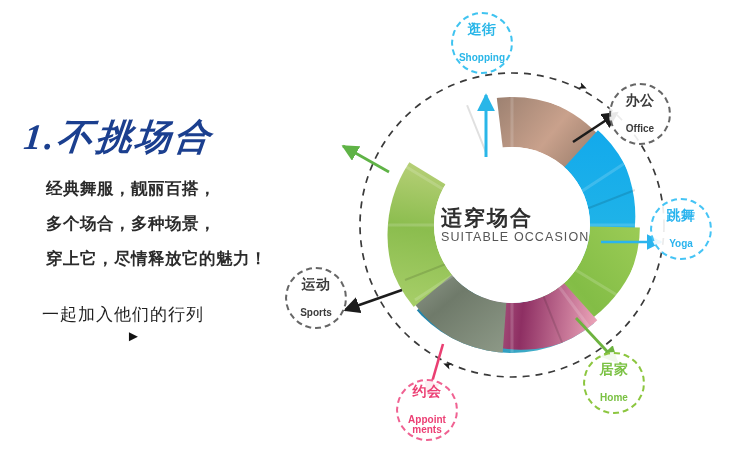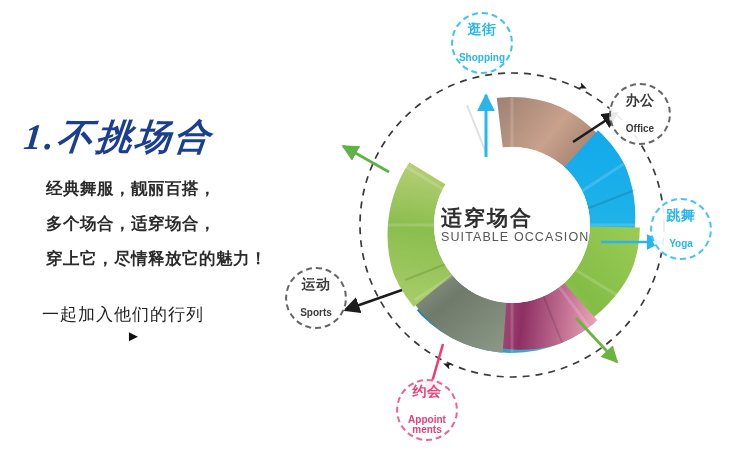--- a/index.html
+++ b/index.html
@@ -141,21 +141,21 @@
 </style>
 </head>
 <body>
 
 <div id="page">
 
   <div id="left-block">
     <div id="headline">1.不挑场合</div>
 
     <div class="body-line" id="body-line-0">经典舞服，靓丽百搭，</div>
-    <div class="body-line" id="body-line-1">多个场合，适穿场合，</div>
+    <div class="body-line" id="body-line-1">多个场合，多种场景，</div>
     <div class="body-line" id="body-line-2">穿上它，尽情释放它的魅力！</div>
 
     <div id="cta-line">一起加入他们的行列</div>
     <div id="cta-arrow">►</div>
   </div>
 
   <div id="diagram">
 
     <svg id="diagram-svg" viewBox="0 0 485 450">
       <defs>
@@ -299,20 +299,24 @@
     <div class="node" id="node-office" style="border-color:#666666;">
       <div class="node-cn" style="color:#3b3b3b;">办公</div>
       <div class="node-en" style="color:#3b3b3b;">Office</div>
     </div>
 
     <div class="node" id="node-yoga" style="border-color:#45c4f5;">
       <div class="node-cn" style="color:#2ab4ee;">跳舞</div>
       <div class="node-en" style="color:#2ab4ee;">Yoga</div>
     </div>
 
+    <div class="node" id="node-home" style="border-color:#8cc63f;">
+      <div class="node-cn" style="color:#7ac143;">居家</div>
+      <div class="node-en" style="color:#7ac143;">Home</div>
+    </div>
 
     <div class="node" id="node-appointment" style="border-color:#f06292;">
       <div class="node-cn" style="color:#ec3f74;">约会</div>
       <div class="node-en two-line" style="color:#ec3f74;">Appoint</div>
       <div class="node-en two-line" style="color:#ec3f74;margin-top:0;">ments</div>
     </div>
 
     <div class="node" id="node-sports" style="border-color:#666666;">
       <div class="node-cn" style="color:#3b3b3b;">运动</div>
       <div class="node-en" style="color:#3b3b3b;">Sports</div>

